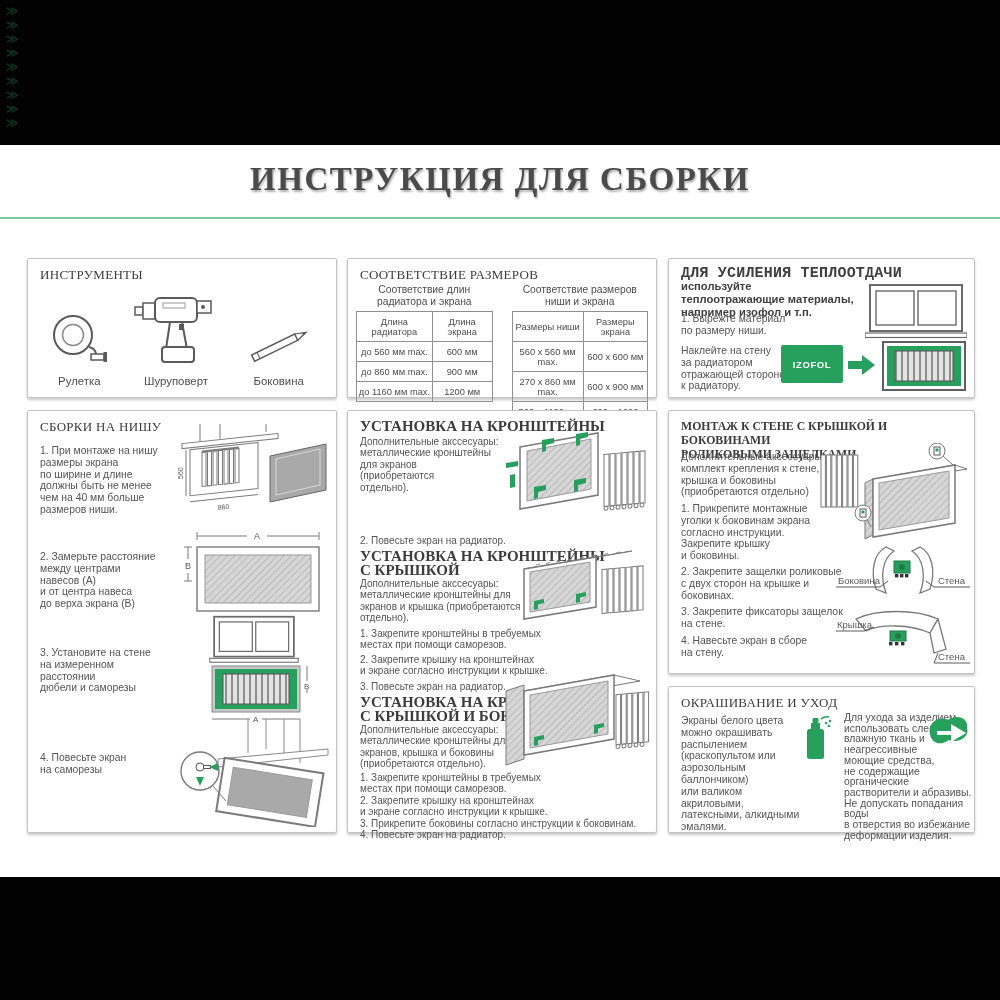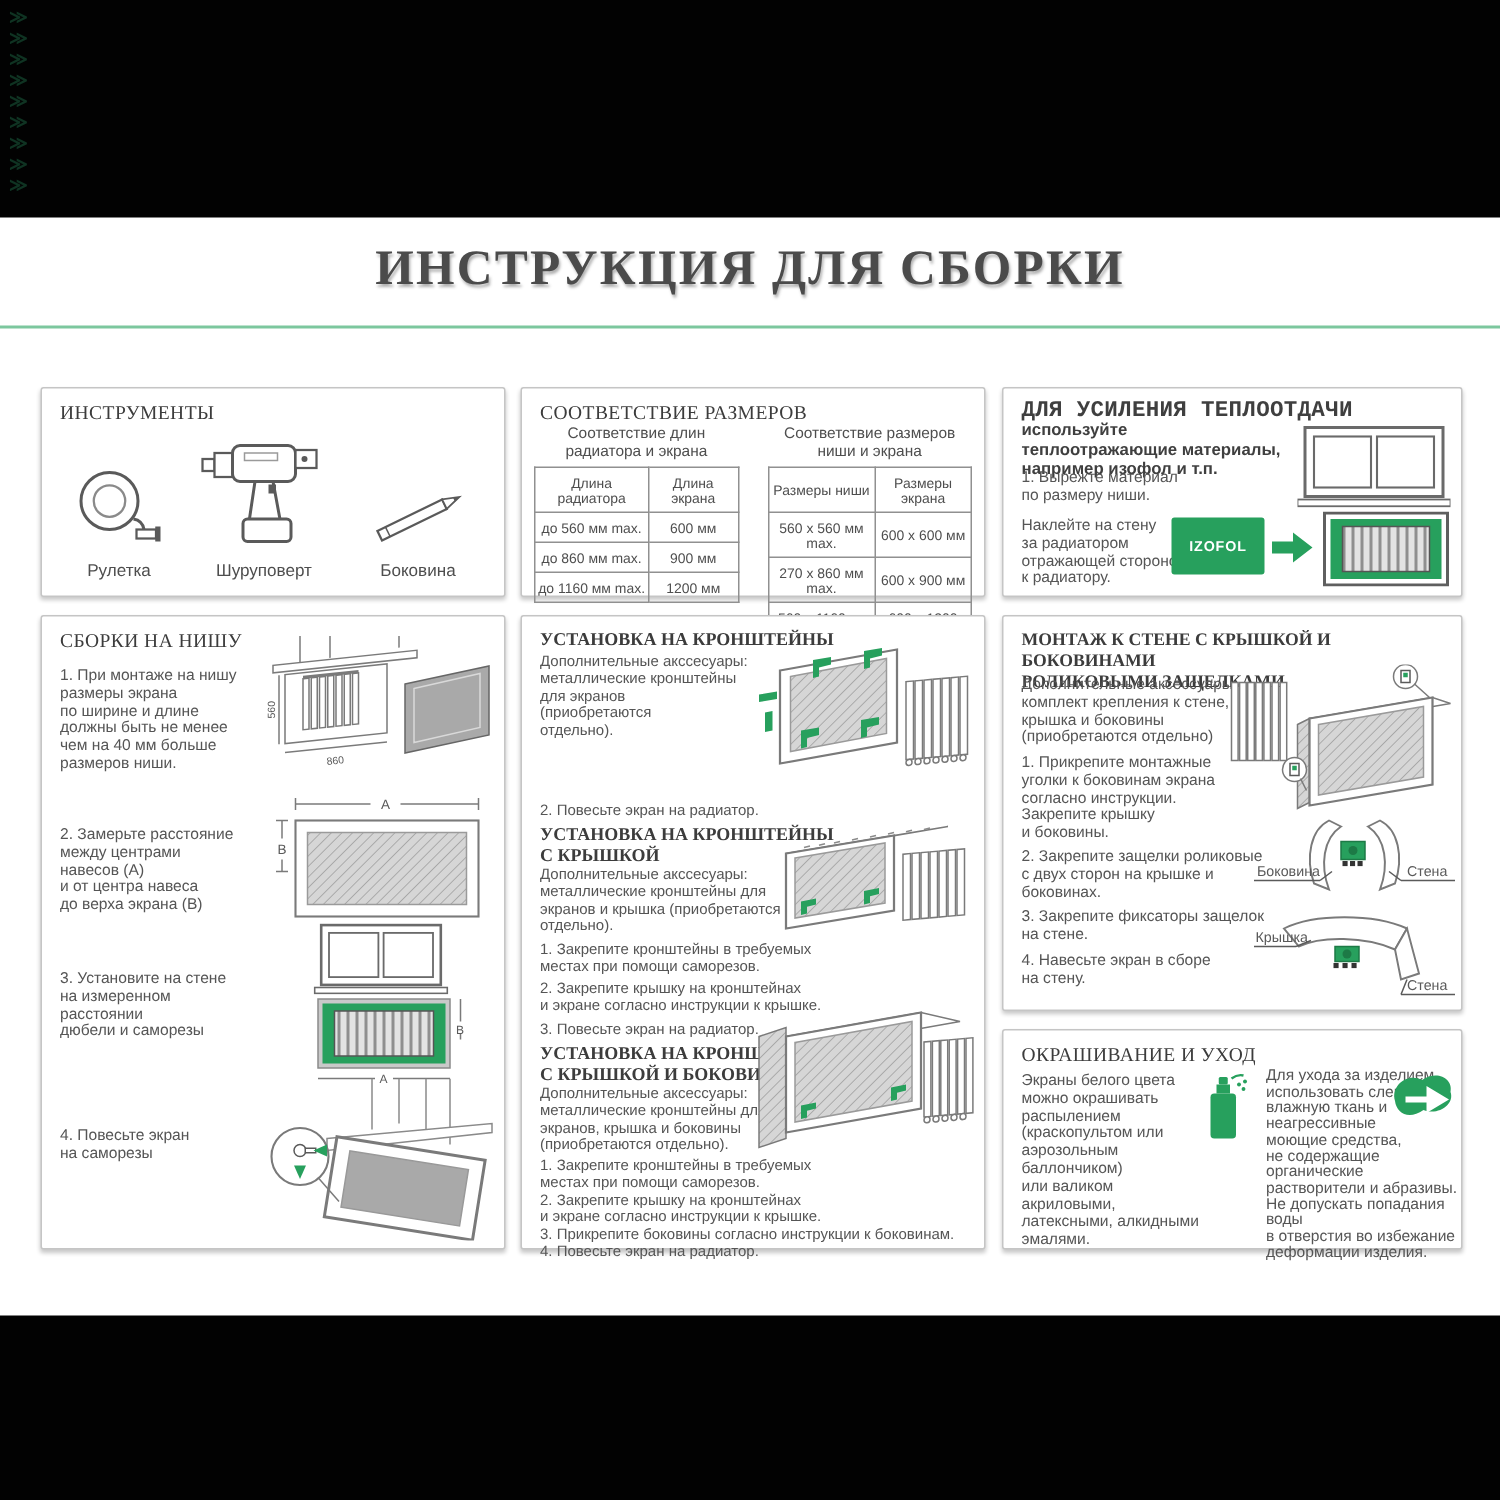--- a/index.html
+++ b/index.html
@@ -6,21 +6,21 @@
 html,body{width:1000px;background:#fff}
 body{font-family:"Liberation Sans",sans-serif;color:#4e4e4e}
 .page{position:relative;width:1000px;height:1000px;background:#fff;overflow:hidden}
 .topbar{position:absolute;left:0;top:0;width:1000px;height:145px;background:#020202}
 .chevrons{position:absolute;left:6px;top:4px;font-size:12px;line-height:14px;font-weight:bold;color:#0f3322;white-space:pre-line}
 .main-title{position:absolute;left:0;top:161px;width:1000px;text-align:center;font-family:"Liberation Serif",serif;font-size:33px;font-weight:bold;letter-spacing:1.5px;color:#4b4b4b;text-shadow:1px 2px 2px rgba(80,80,80,.45)}
 .rule{position:absolute;left:0;top:217px;width:1000px;height:2px;background:#7cc79e}
 .bottombar{position:absolute;left:0;top:877px;width:1000px;height:123px;background:#020202}
 .panel{position:absolute;background:#fff;border:1px solid #c5c5c5;border-radius:2px;box-shadow:0 2px 3px rgba(0,0,0,.22)}
 .ph{position:absolute;left:12px;top:8px;font-family:"Liberation Serif",serif;font-size:13px;font-weight:normal;letter-spacing:.3px;color:#3c3c3c;white-space:pre-line}
-.shead{position:absolute;font-family:"Liberation Serif",serif;font-weight:bold;font-size:12px;line-height:14px;color:#3c3c3c;white-space:pre-line}
+.shead{position:absolute;font-family:"Liberation Serif",serif;font-weight:bold;font-size:15px;line-height:14px;color:#3c3c3c;white-space:pre-line}
 .txt{position:absolute;font-size:10.4px;line-height:11.8px;color:#555;white-space:pre-line}
 .p5 .txt{font-size:10px;line-height:11.4px}
 .abs{position:absolute}
 
 .p1{left:27px;top:258px;width:310px;height:140px}
 .p2{left:347px;top:258px;width:310px;height:140px}
 .p3{left:668px;top:258px;width:307px;height:140px}
 .p4{left:27px;top:410px;width:310px;height:423px}
 .p5{left:347px;top:410px;width:310px;height:423px}
 .p6{left:668px;top:410px;width:307px;height:264px}

